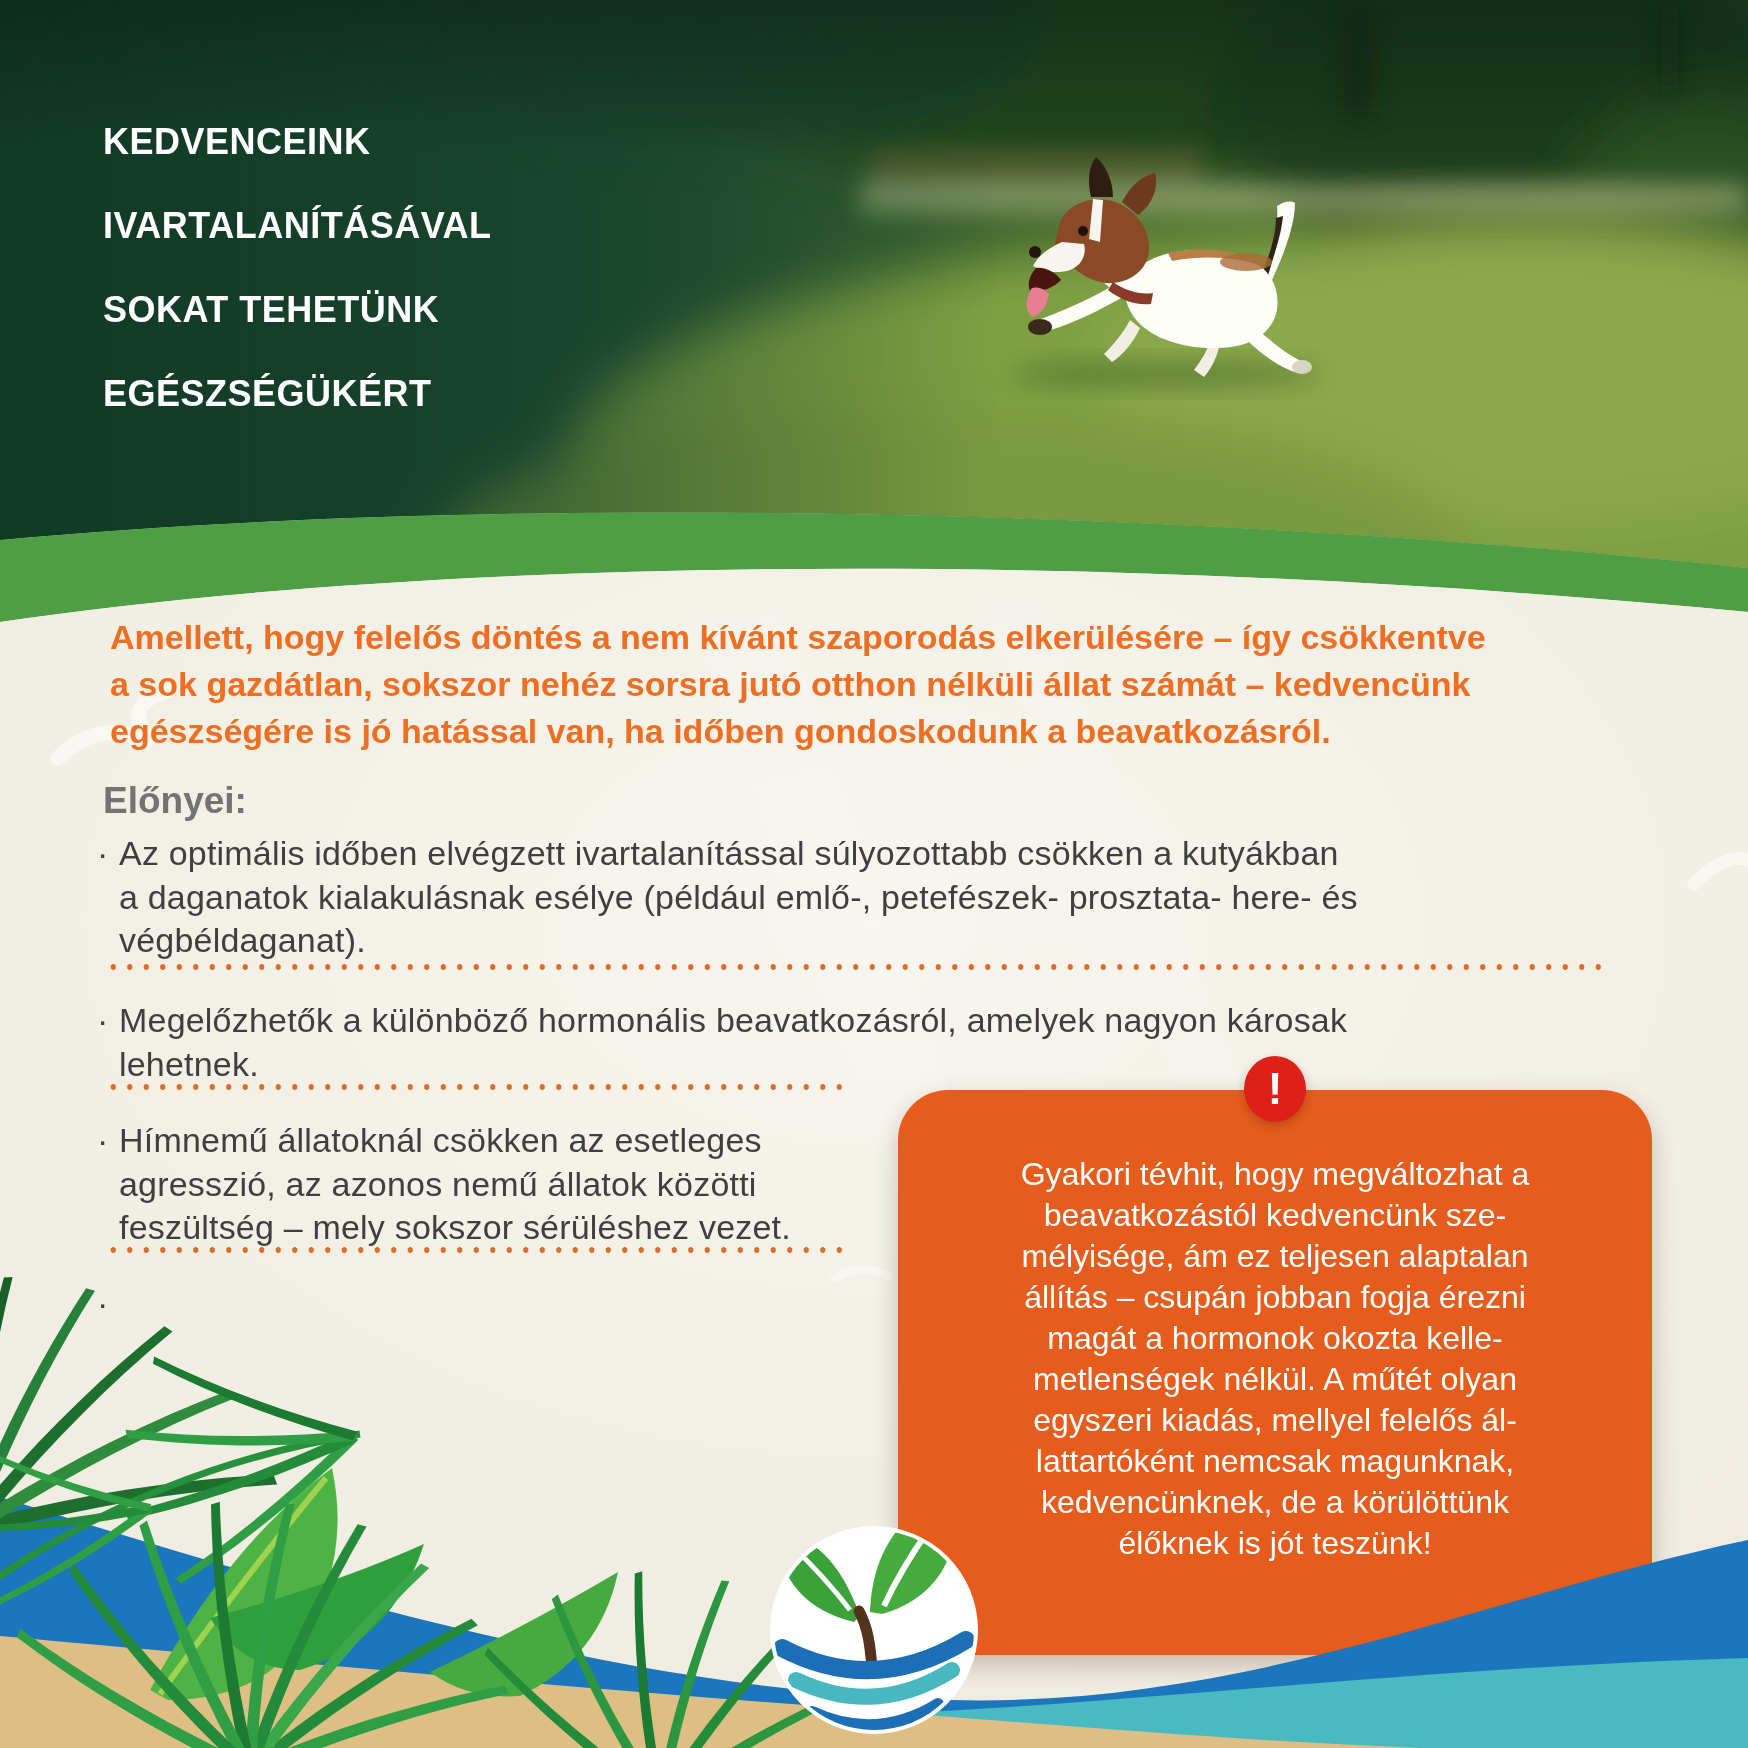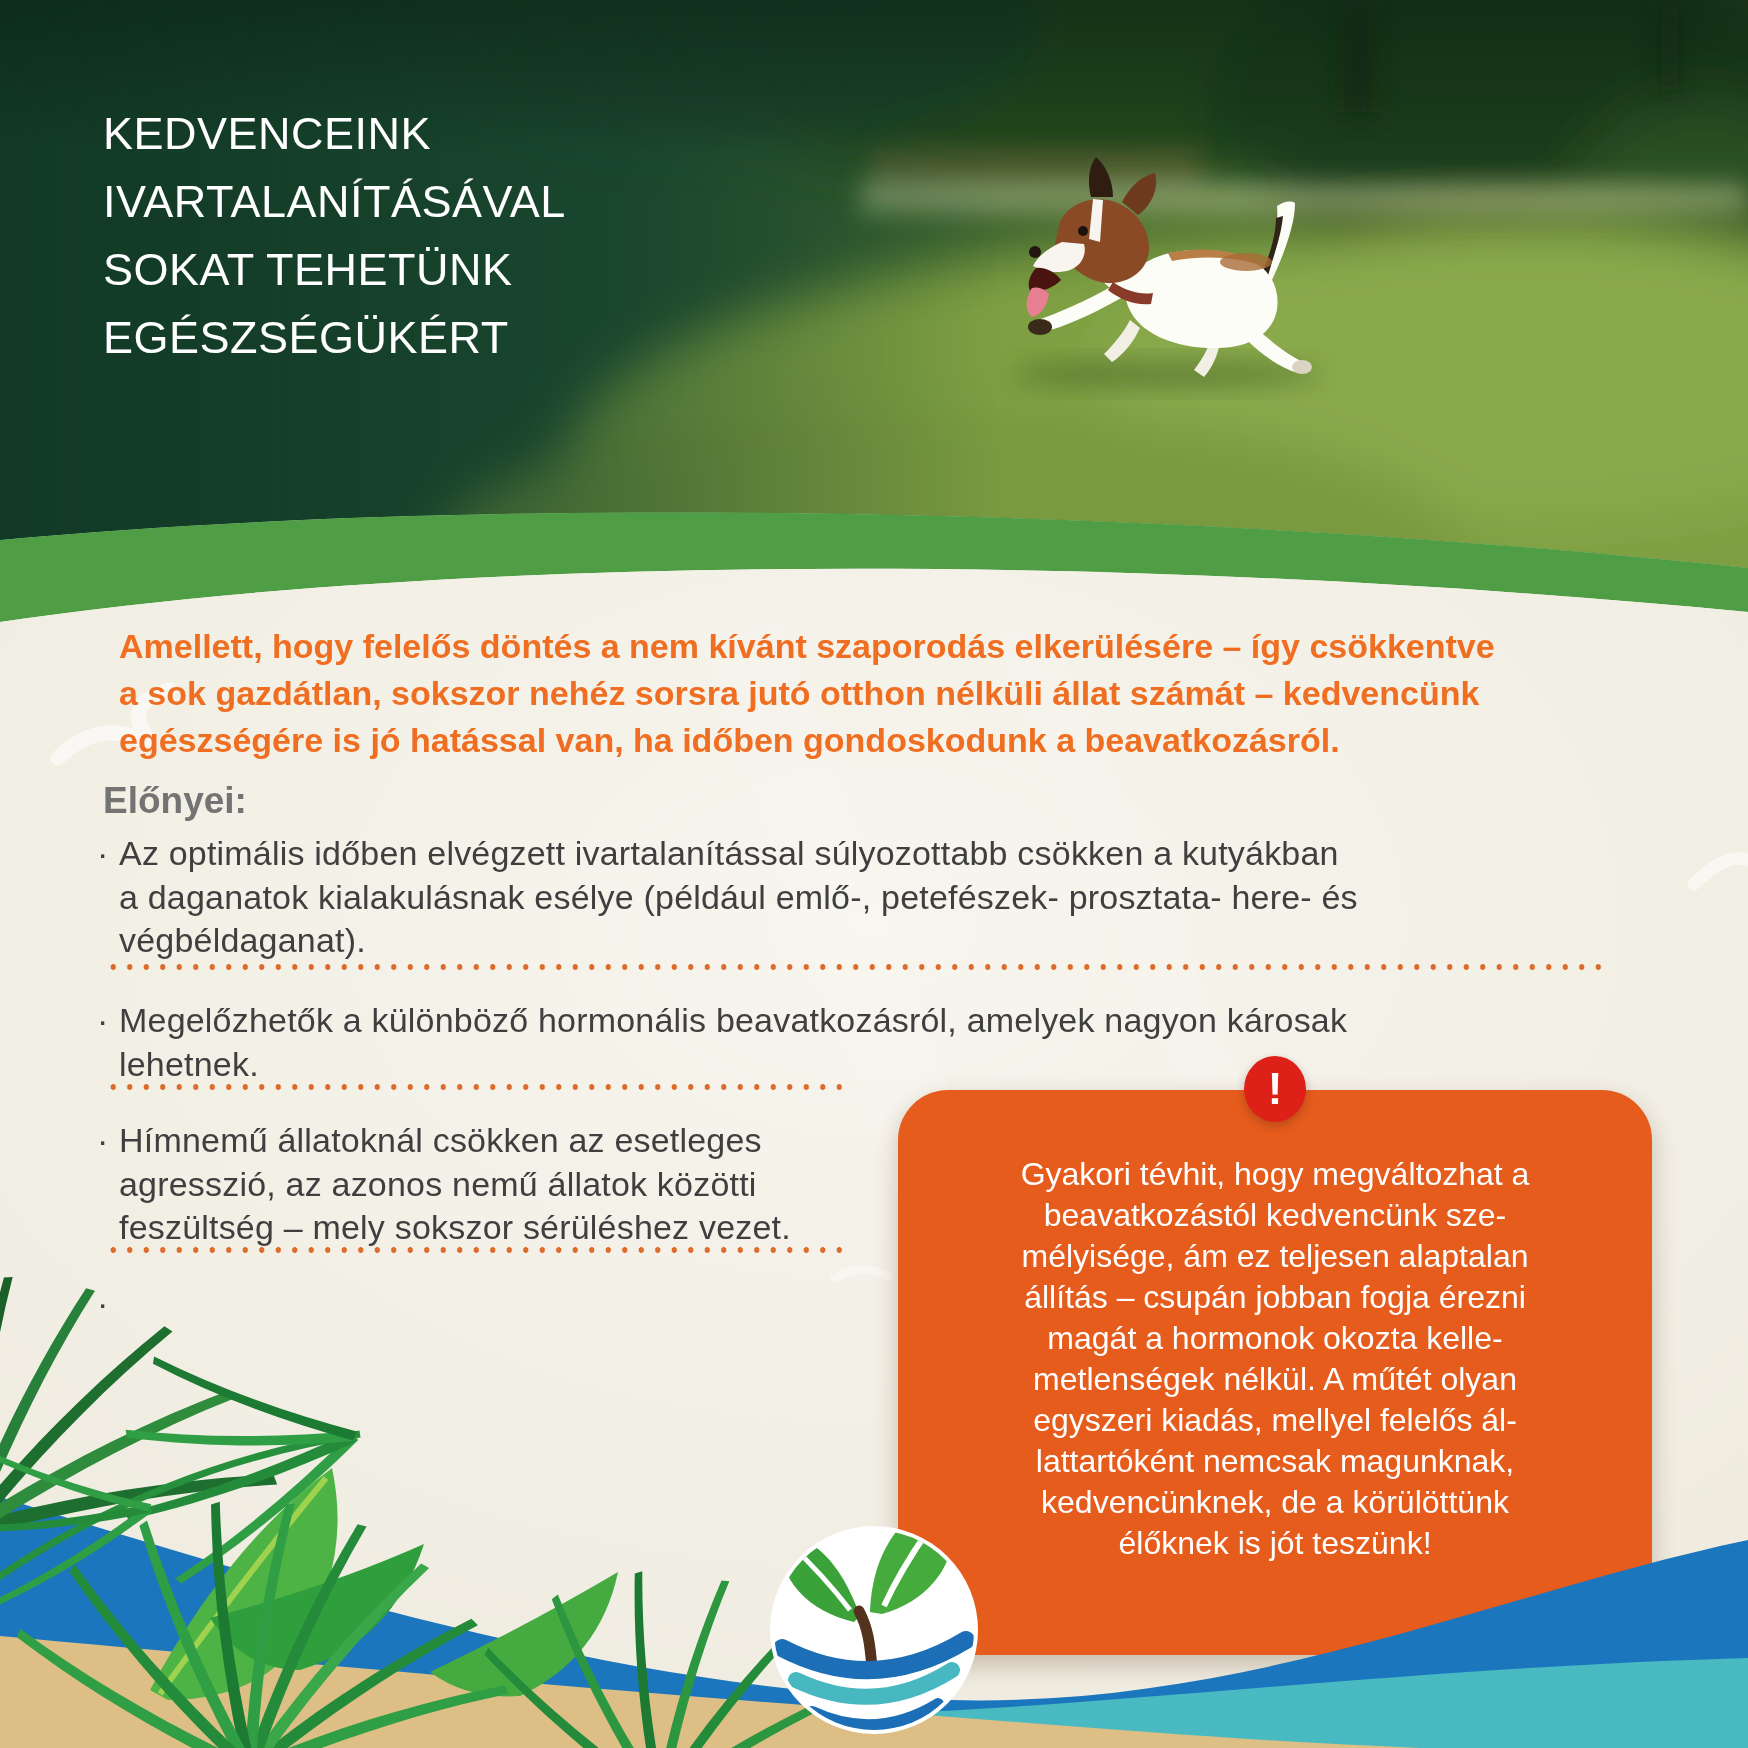--- a/index.html
+++ b/index.html
@@ -4,21 +4,21 @@
 <style>
   html,body{margin:0;padding:0;}
   body{font-family:"Liberation Sans","DejaVu Sans",sans-serif;background:#ffffff;}
   #page{position:relative;width:1748px;height:1748px;overflow:hidden;background:#f2efe6;}
   svg{display:block;}
   #bg-svg{position:absolute;left:0;top:0;z-index:0;}
   #waves-svg{position:absolute;left:0;top:0;z-index:2;pointer-events:none;}
   
   #hero-title{
     position:absolute;left:103px;top:100px;z-index:3;
-    color:#ffffff;font-size:45px;line-height:68px;font-weight:normal;
+    color:#ffffff;font-size:36px;line-height:84px;font-weight:bold;
     letter-spacing:0.5px;white-space:pre-line;
   }
   
   #intro{
     position:absolute;left:103px;top:607px;width:1580px;z-index:3;
     color:#ef6e21;font-size:34px;line-height:47px;font-weight:bold;
     white-space:pre-line;
   }
   
   #benefits-heading{
@@ -258,21 +258,21 @@
         <path d="M812,1712 Q 876,1742 938,1704" stroke="#1c6fb6" stroke-width="12" stroke-linecap="round" fill="none"></path>
       </g>
     </g>
   </svg>
 
   <h1 id="hero-title" style="margin:0;">KEDVENCEINK
 IVARTALANÍTÁSÁVAL
 SOKAT TEHETÜNK
 EGÉSZSÉGÜKÉRT</h1>
 
-  <p id="intro" style="margin:16px;">Amellett, hogy felelős döntés a nem kívánt szaporodás elkerülésére – így csökkentve
+  <p id="intro" style="margin:7px;">Amellett, hogy felelős döntés a nem kívánt szaporodás elkerülésére – így csökkentve
 a sok gazdátlan, sokszor nehéz sorsra jutó otthon nélküli állat számát – kedvencünk
 egészségére is jó hatással van, ha időben gondoskodunk a beavatkozásról.</p>
 
   <h2 id="benefits-heading" style="margin:0;">Előnyei:</h2>
 
   <div class="bullet" id="bullet-1">
     <span class="bdot">·</span>
     <span class="btext">Az optimális időben elvégzett ivartalanítással súlyozottabb csökken a kutyákban
 a daganatok kialakulásnak esélye (például emlő-, petefészek- prosztata- here- és
 végbéldaganat).</span>

